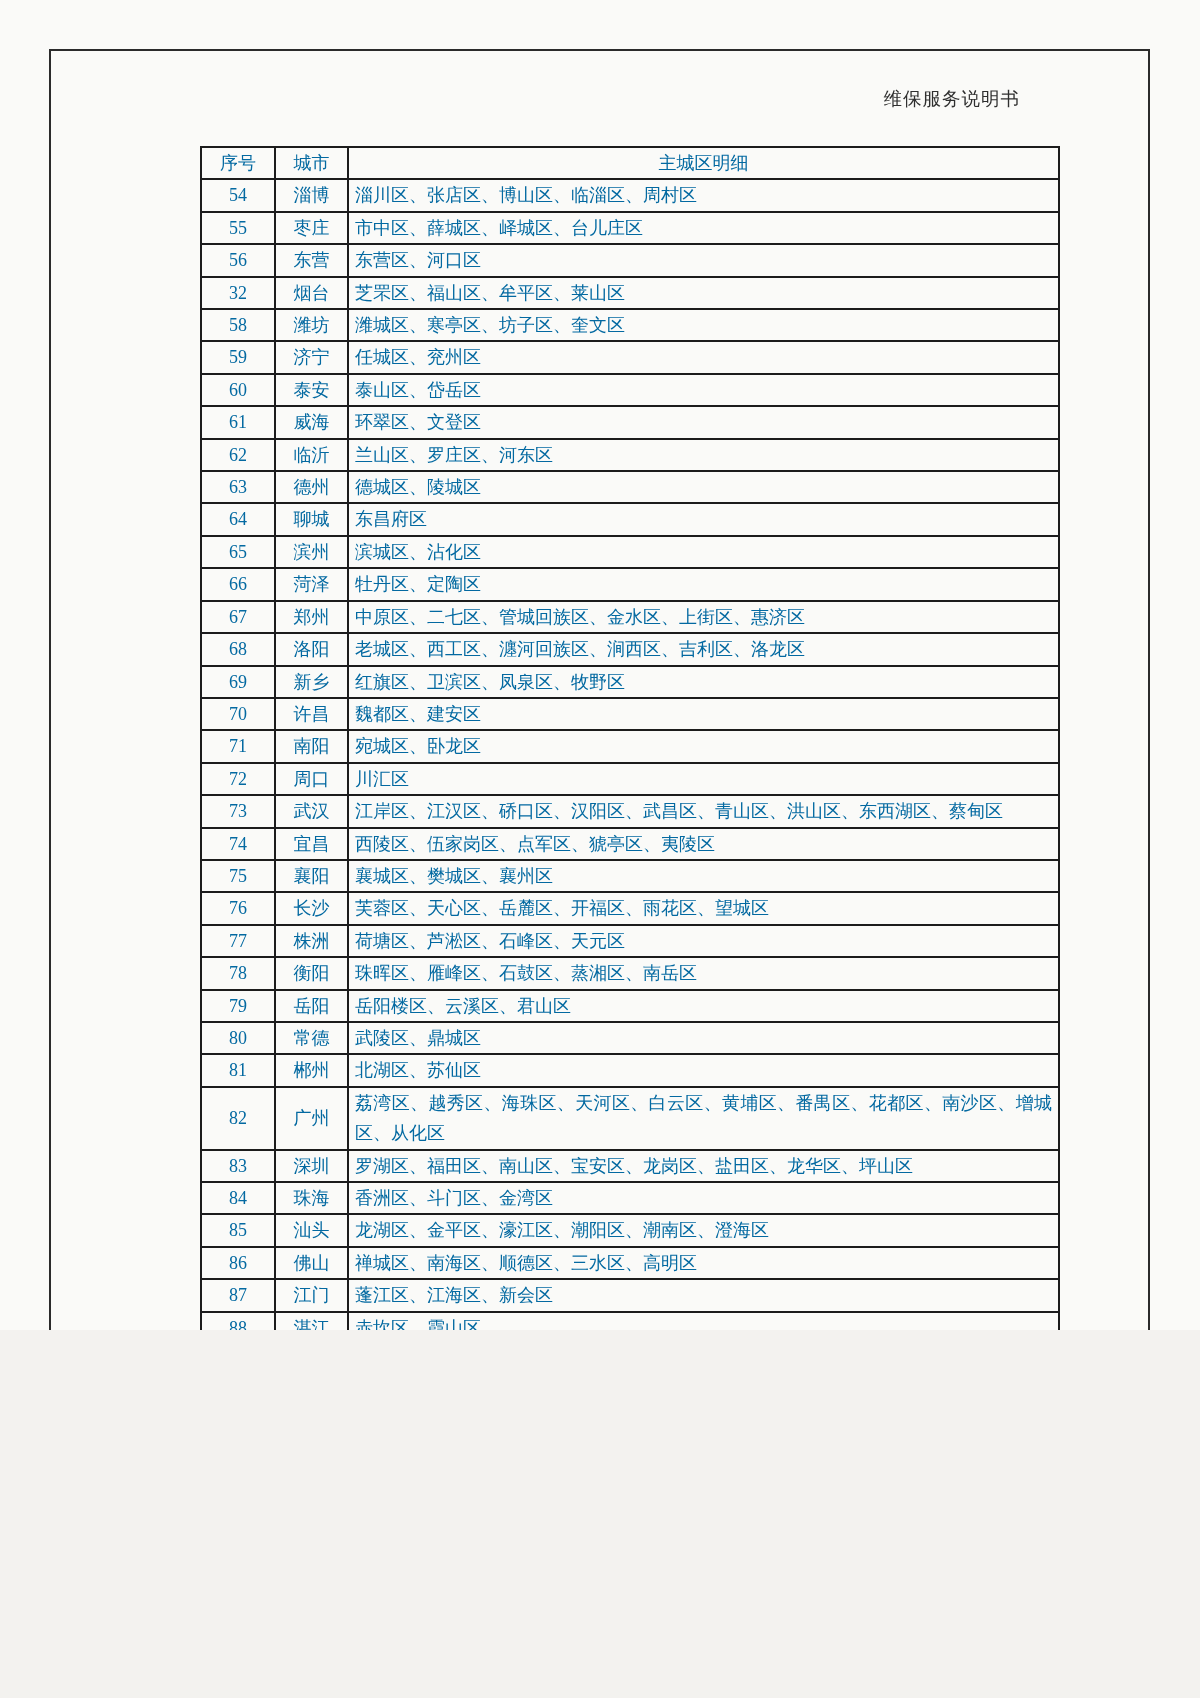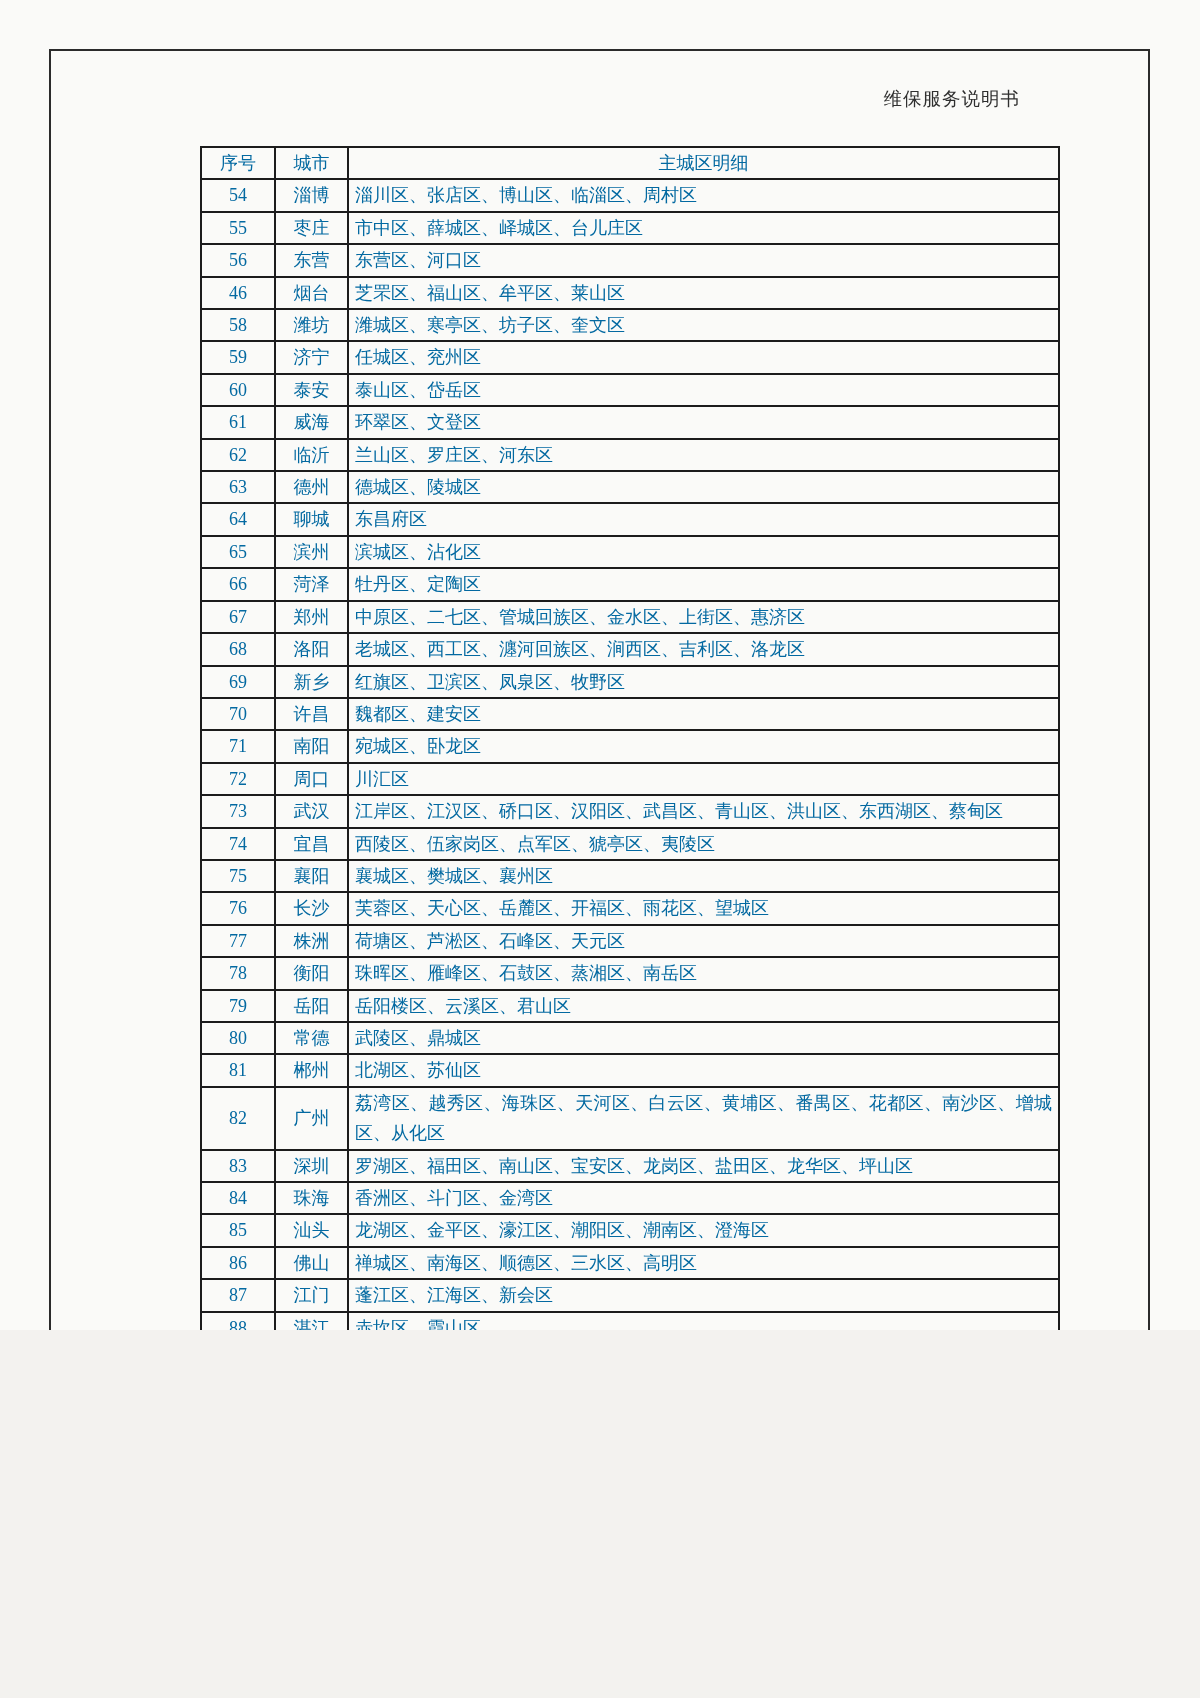--- a/index.html
+++ b/index.html
@@ -105,21 +105,21 @@
     <td class="cell-no">55</td>
     <td class="cell-city">枣庄</td>
     <td class="cell-districts">市中区、薛城区、峄城区、台儿庄区</td>
   </tr>
           <tr>
     <td class="cell-no">56</td>
     <td class="cell-city">东营</td>
     <td class="cell-districts">东营区、河口区</td>
   </tr>
           <tr>
-    <td class="cell-no">46</td>
+    <td class="cell-no">32</td>
     <td class="cell-city">烟台</td>
     <td class="cell-districts">芝罘区、福山区、牟平区、莱山区</td>
   </tr>
           <tr>
     <td class="cell-no">58</td>
     <td class="cell-city">潍坊</td>
     <td class="cell-districts">潍城区、寒亭区、坊子区、奎文区</td>
   </tr>
           <tr>
     <td class="cell-no">59</td>

